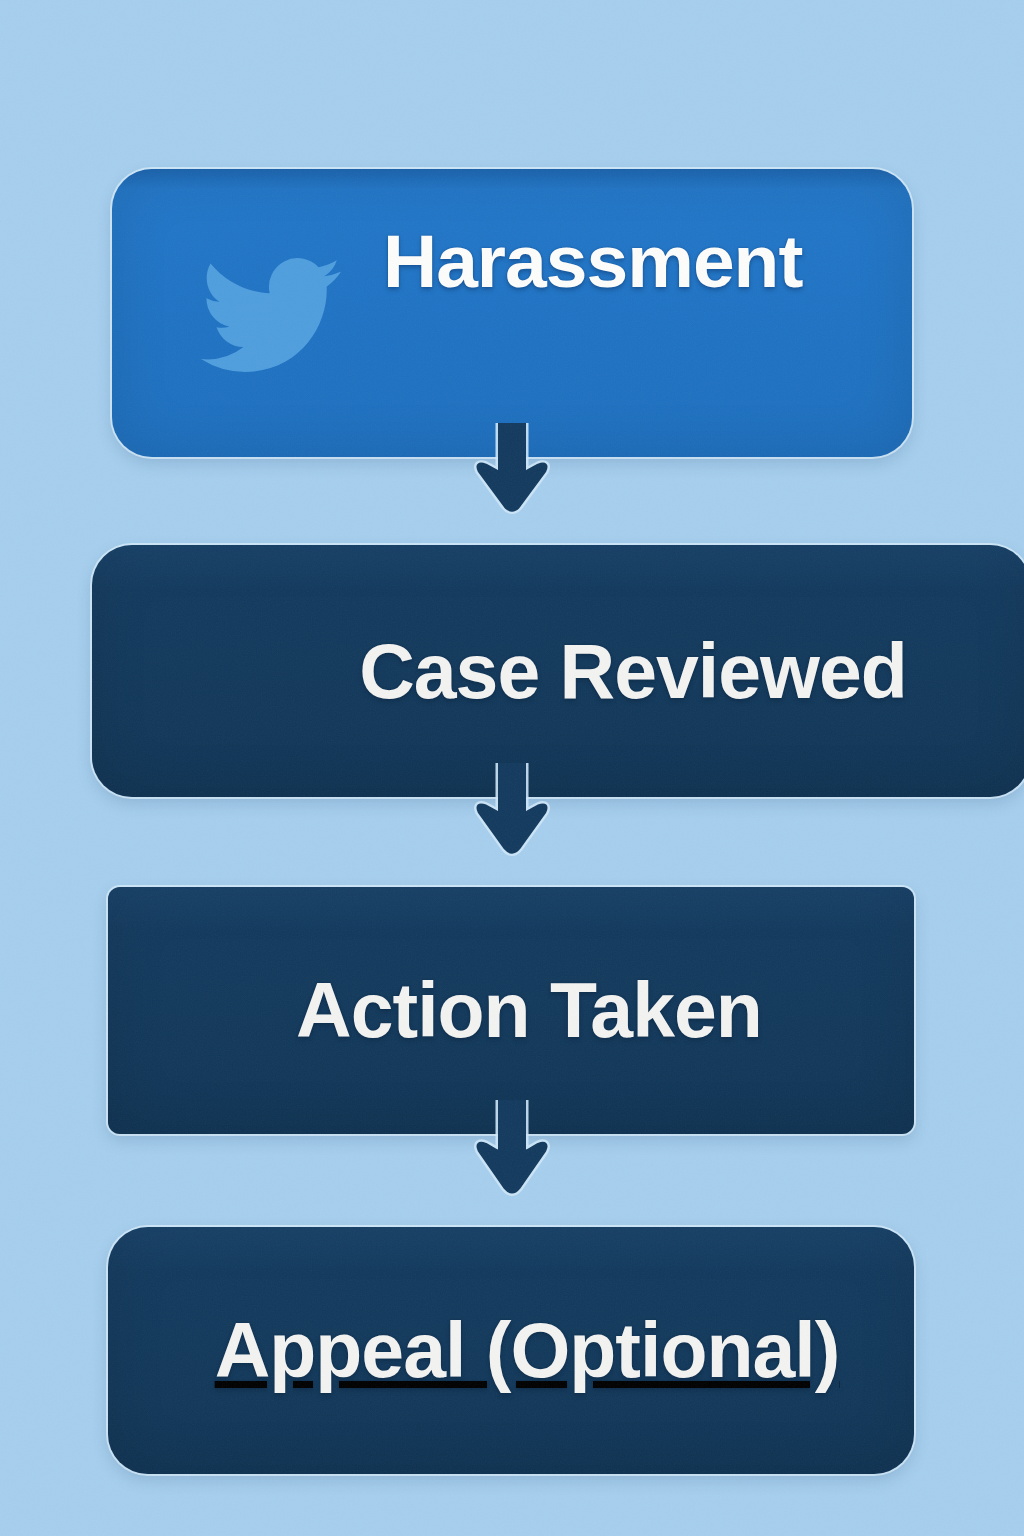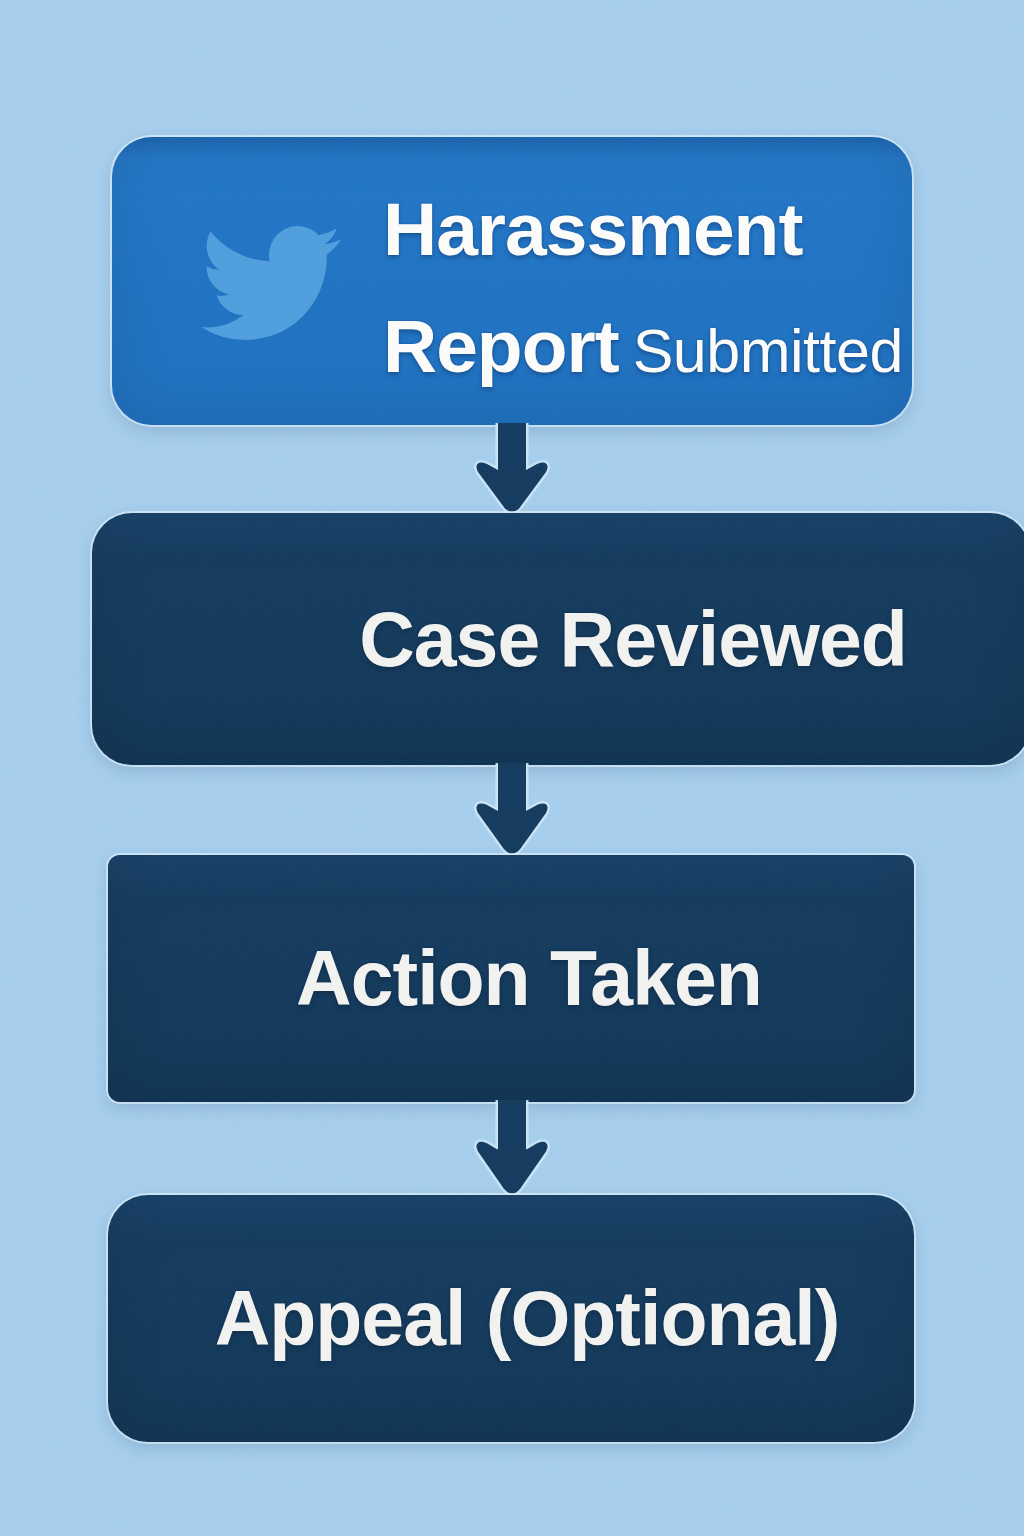--- a/index.html
+++ b/index.html
@@ -7,33 +7,33 @@
     position:relative;
     width:1024px;height:1536px;
     background:#a6cfee;
     overflow:hidden;
     font-family:"Liberation Sans","DejaVu Sans",sans-serif;
   }
   .box{
     position:absolute;
     border-radius:40px;
     box-shadow:0 0 0 2px rgba(226,242,253,.65), 0 6px 16px rgba(25,60,105,.18), inset 0 0 60px rgba(0,0,0,.10);
-    display:flex;align-items:center;justify-content:center;
+    display:flex;align-items:center;justify-content:center;margin-top:32px;
   }
   .box-report{
     left:112px;top:137px;width:800px;height:288px;
     background:linear-gradient(180deg,#1b66b2 0%,#2176c8 7%,#1e72c3 60%,#1d6fbf 100%);
     justify-content:flex-start;
   }
   .box-navy{
     background:linear-gradient(180deg,#17426a 0%,#123a5e 18%,#113759 70%,#0f3455 100%);
   }
   .box-case   {left:92px;top:513px; width:938px;height:252px;}
   .box-action {left:108px;top:855px; width:806px;height:247px;border-radius:12px;}
-  .box-appeal {left:108px;top:1195px;width:806px;height:247px;}
+  .box-appeal {left:108px;top:1195px;width:806px;height:247px;text-decoration:underline;}
 
   .navy-label{
     color:#f3f4f2;
     font-size:77px;font-weight:700;letter-spacing:-1px;
     text-shadow:0 0 2px rgba(9,34,63,.55), 0 3px 4px rgba(9,34,63,.40);
     white-space:nowrap;
   }
   .box-case   .navy-label{transform:translateX(72px);}
   .box-action .navy-label{transform:translateX(18px);}
   .box-appeal .navy-label{transform:translateX(16px);}
@@ -66,21 +66,20 @@
 <body>
 
 <div class="canvas">
 
   <div class="box box-report">
     <svg class="bird" viewBox="0 0 24 24" aria-hidden="true">
       <path fill="#4f9ede" d="M23.953 4.57a10 10 0 01-2.825.775 4.958 4.958 0 002.163-2.723c-.951.555-2.005.959-3.127 1.184a4.92 4.92 0 00-8.384 4.482C7.69 8.095 4.067 6.13 1.64 3.162a4.822 4.822 0 00-.666 2.475c0 1.71.87 3.213 2.188 4.096a4.904 4.904 0 01-2.228-.616v.06a4.923 4.923 0 003.946 4.827 4.996 4.996 0 01-2.212.085 4.936 4.936 0 004.604 3.417 9.867 9.867 0 01-6.102 2.105c-.39 0-.779-.023-1.17-.067a13.995 13.995 0 007.557 2.209c9.053 0 13.998-7.496 13.998-13.985 0-.21 0-.42-.015-.63A9.935 9.935 0 0024 4.59z"></path>
     </svg>
     <div class="report-text">
       <div><span class="b">Harassment</span></div>
-      <div><span class="b">Report</span><span class="r">Submitted</span></div>
     </div>
   </div>
 
   <div class="connector c1">
     <svg width="90" height="92" viewBox="0 0 90 100" preserveAspectRatio="none" aria-hidden="true">
       <path d="M 34 -5 H 56 V 50 Q 56 56 61 53.5 L 72 47 Q 80 43.5 76.5 51.5 L 50.5 90 Q 45 97 39.5 90 L 13.5 51.5 Q 10 43.5 18 47 L 29 53.5 Q 34 56 34 50 Z" fill="#123a5e" stroke="#cfe7f9" stroke-width="11" stroke-linejoin="round" opacity="0.9"></path>
       <path d="M 34 -5 H 56 V 50 Q 56 56 61 53.5 L 72 47 Q 80 43.5 76.5 51.5 L 50.5 90 Q 45 97 39.5 90 L 13.5 51.5 Q 10 43.5 18 47 L 29 53.5 Q 34 56 34 50 Z" fill="#123a5e" stroke="#123a5e" stroke-width="6" stroke-linejoin="round"></path>
     </svg>
   </div>
 

